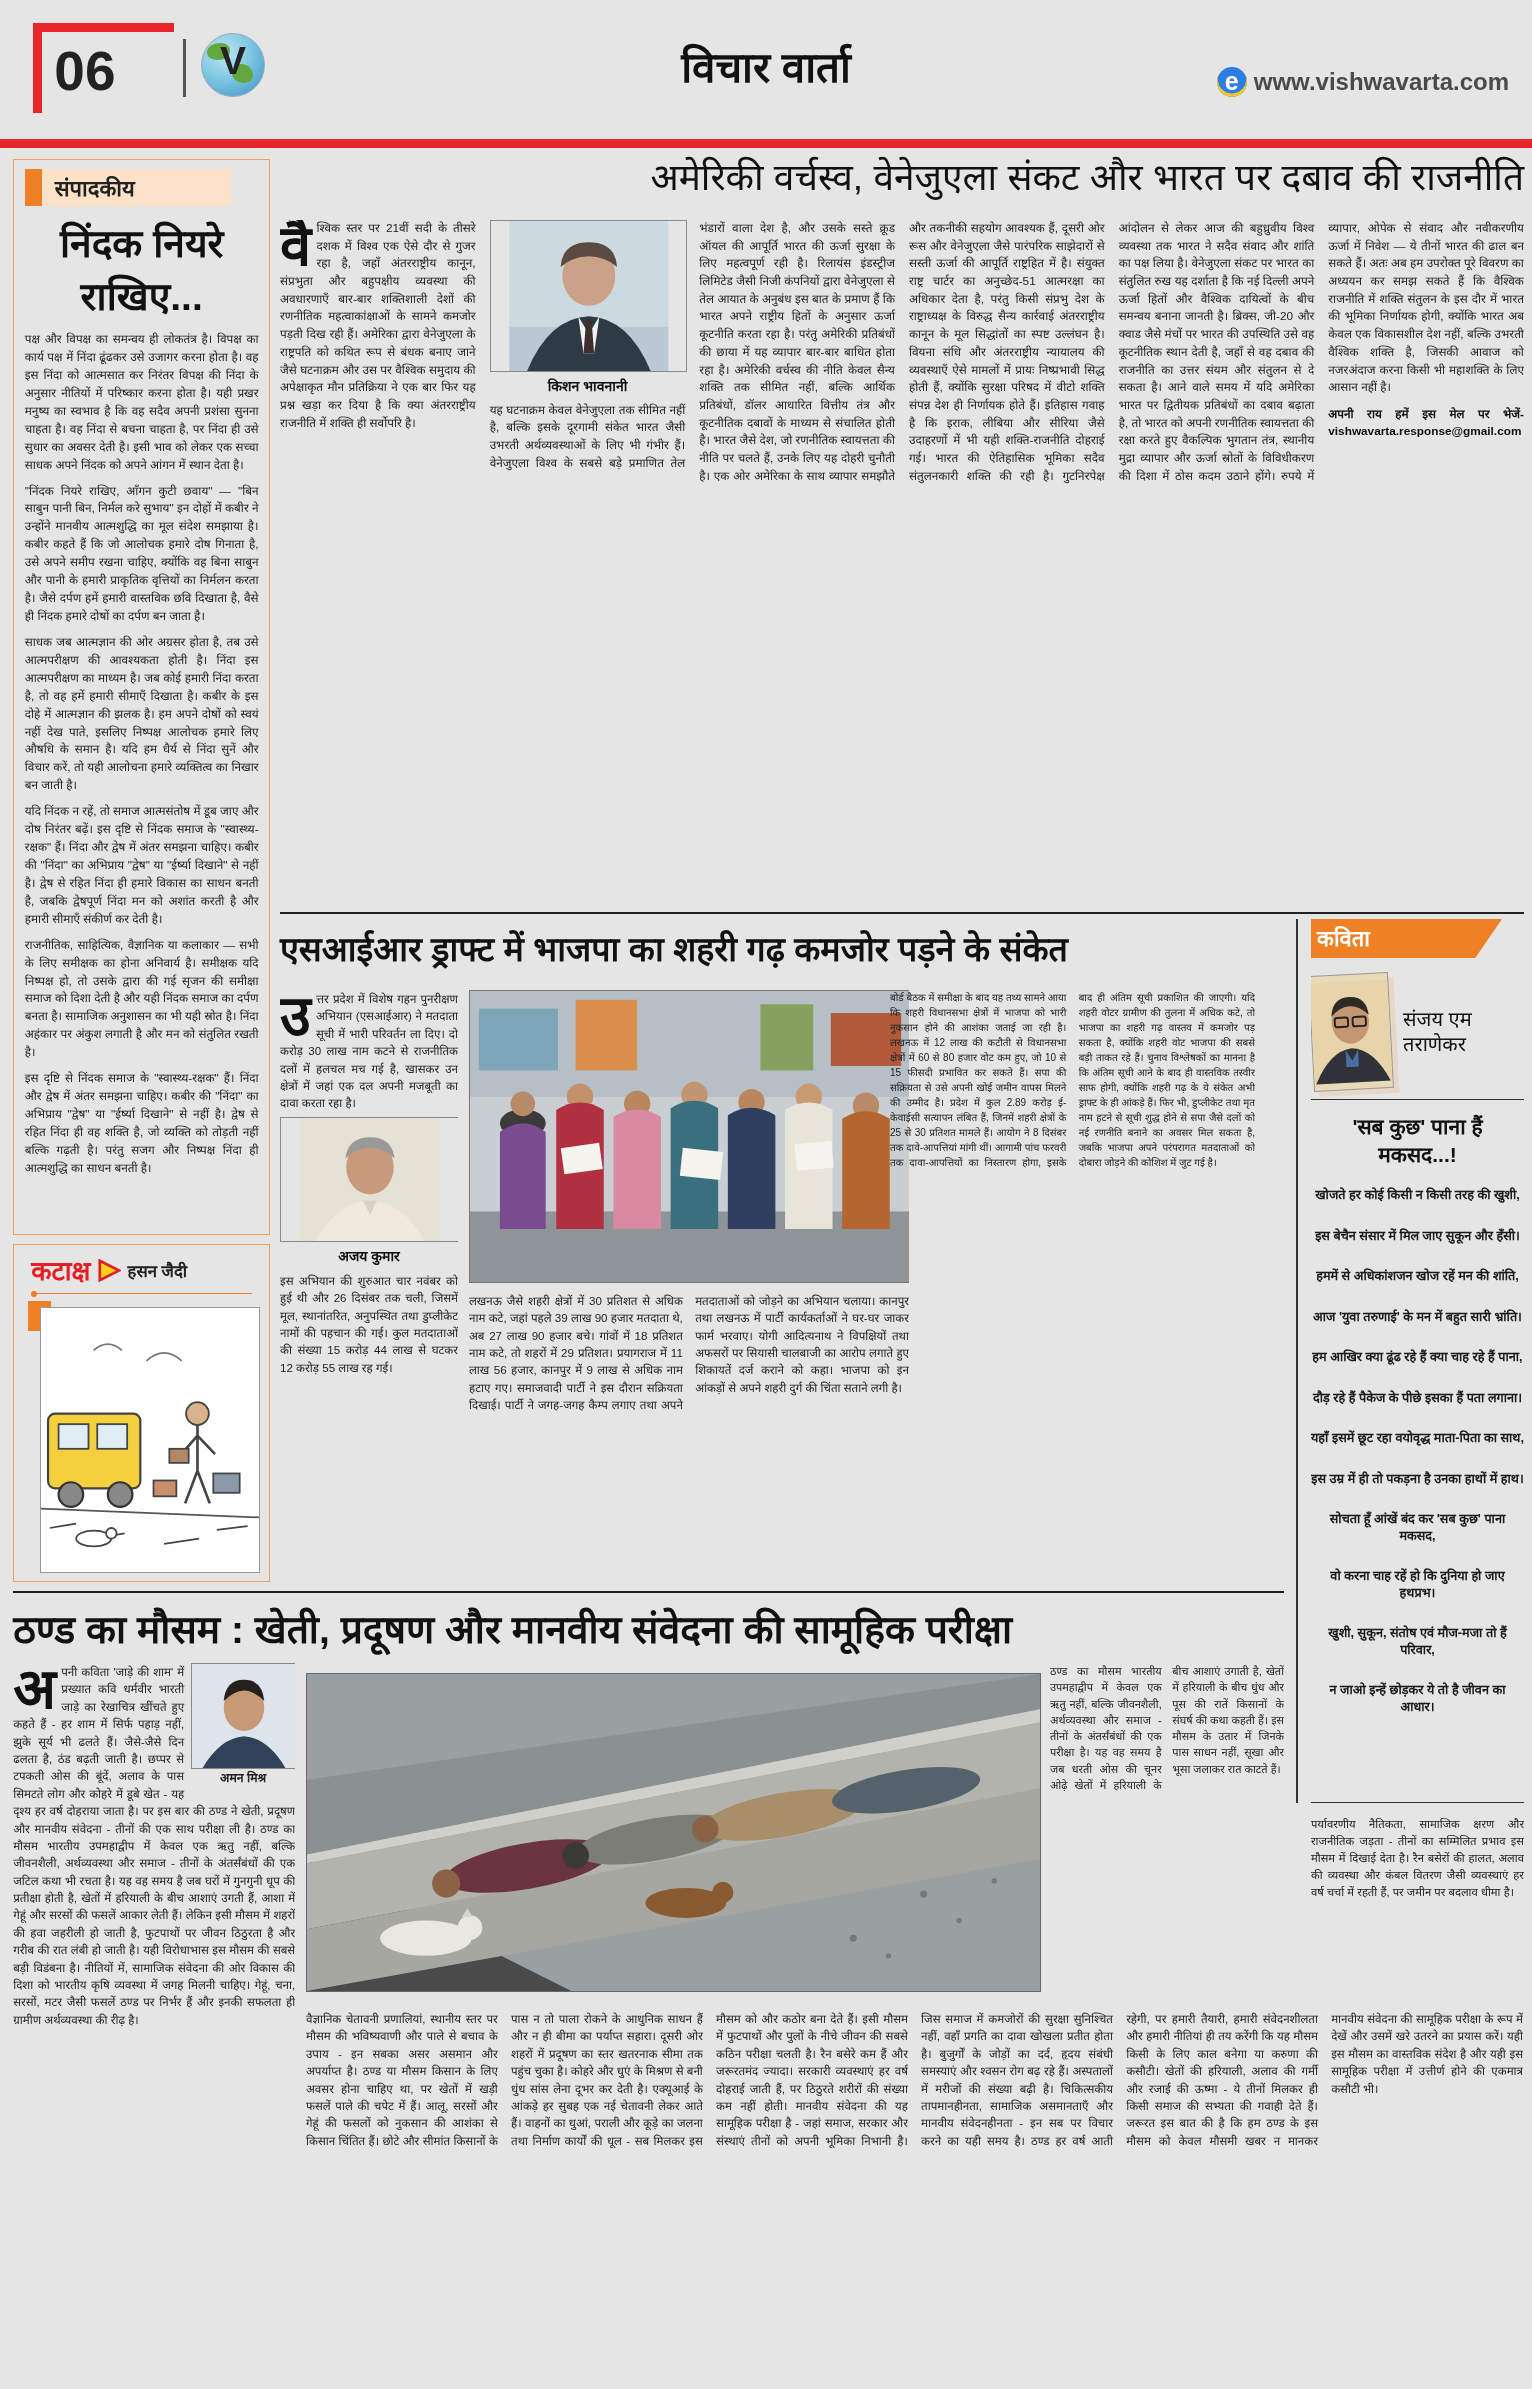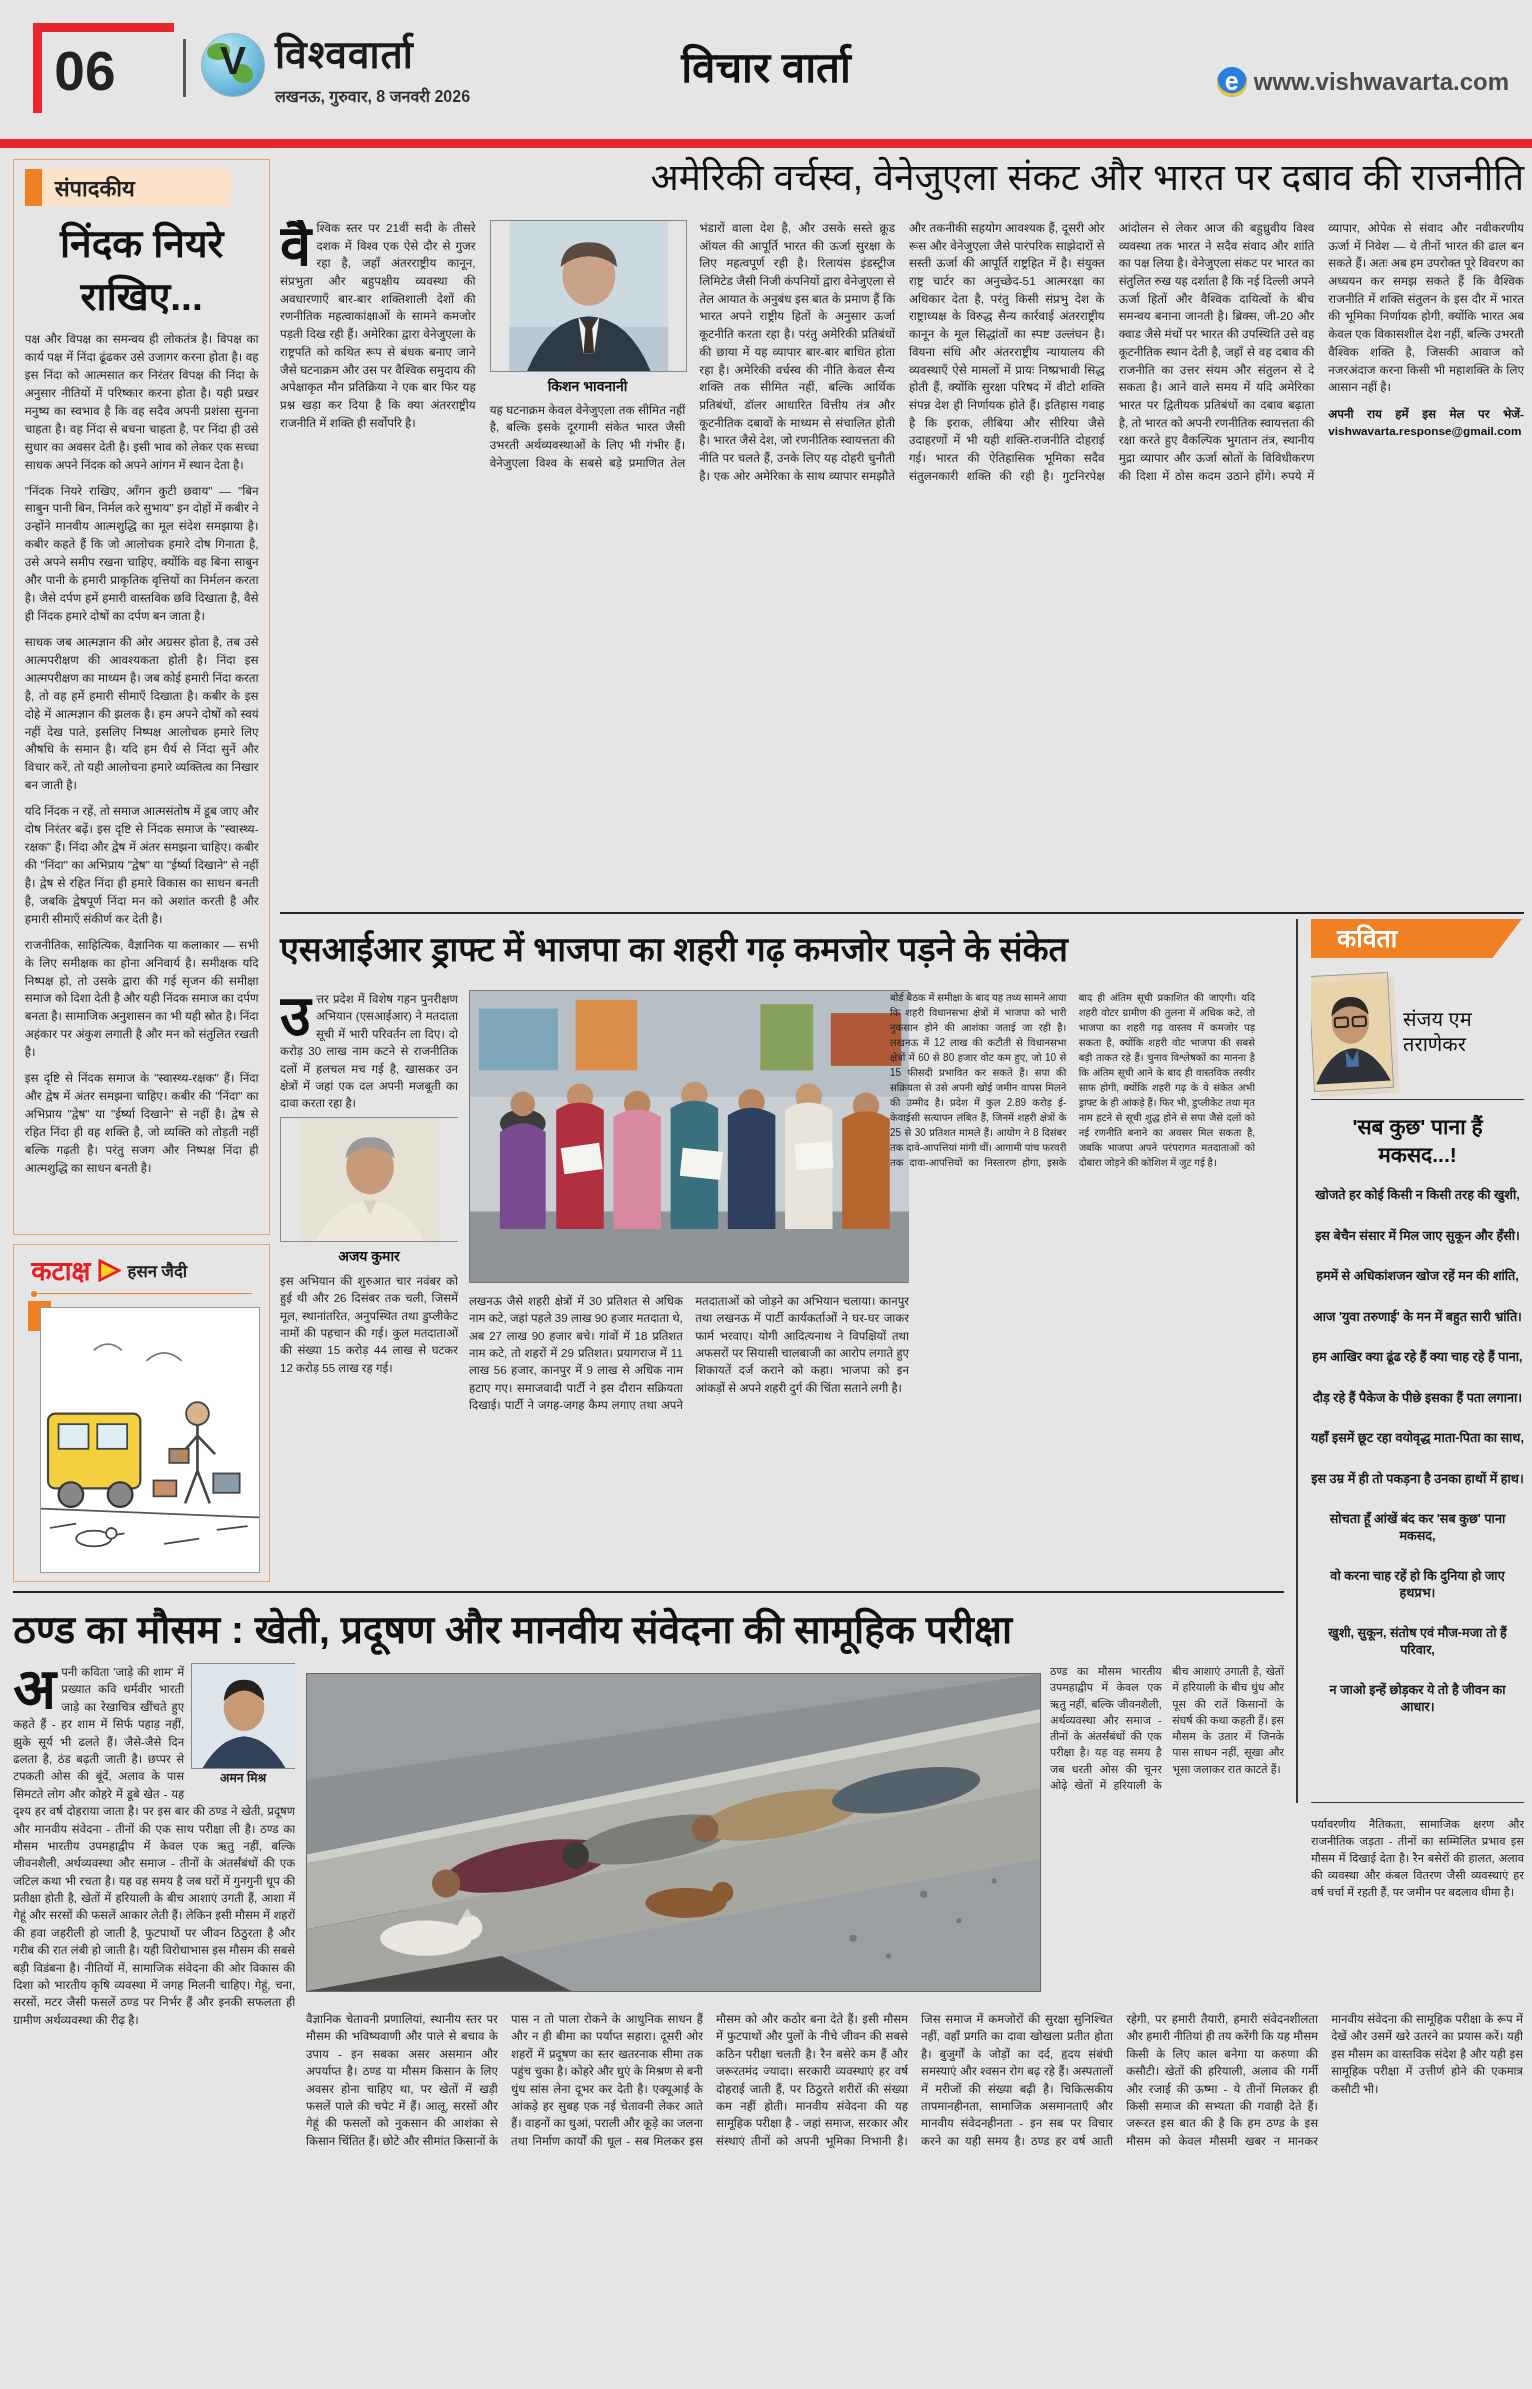--- a/index.html
+++ b/index.html
@@ -56,22 +56,22 @@
   .sa-center{position:absolute;left:469px;top:990px;width:440px;height:588px;overflow:hidden;}
   .sa-center .txt{column-count:2;column-gap:12.3px;font-size:11.6px;line-height:1.5;
                   text-align:justify;margin-top:8.8px;height:280px;overflow:hidden;color:#222;}
   .sa-right{position:absolute;left:890px;top:990px;width:365px;height:588px;column-count:2;
             column-gap:12.3px;font-size:10px;line-height:1.5;text-align:justify;overflow:hidden;color:#222;}
   .street-photo{width:100%;height:291px;border:0.9px solid #777;display:block;}
   
   .poem-vrule{position:absolute;left:1296px;top:919px;width:1.8px;height:884px;background:#333;}
   .poem{position:absolute;left:1311px;top:919px;width:213px;height:884px;border-bottom:1.8px solid #333;
         box-sizing:border-box;overflow:hidden;}
-  .poem-banner{width:185px;height:39px;background:#ef8124;color:#fff;font-size:25px;font-weight:bold;
-               line-height:39px;padding-left:26px;clip-path:polygon(0 0,100% 0,86% 100%,0 100%);}
+  .poem-banner{width:185px;height:39px;background:#ef8124;color:#fff;font-size:22px;font-weight:bold;
+               line-height:39px;padding-left:6px;clip-path:polygon(0 0,100% 0,86% 100%,0 100%);}
   .poem-authwrap{display:flex;align-items:center;gap:12.3px;margin:16px 0 8.8px;}
   .poem-photo{width:88px;height:114px;transform:rotate(-3deg);border:0.9px solid #999;
               box-shadow:5.3px 5.3px 0 #f0a05a33;background:#e8d9b8;}
   .poem-author{font-size:20px;font-weight:normal;color:#111;line-height:1.25;}
   .poem hr{border:none;border-top:1.8px solid #333;margin:5.3px 0 12.3px;}
   .poem-title{text-align:center;font-size:21px;font-weight:bold;color:#111;margin-bottom:19.4px;}
   .poem-line{text-align:center;font-size:12.7px;font-weight:bold;color:#1a1a1a;margin:0 0 24px;line-height:1.3;}
   
   .kataksh{position:absolute;left:13.2px;top:1244px;width:257px;height:338px;
            border:1.8px solid #f0a05a;box-sizing:border-box;padding:7px 17px;}
@@ -108,24 +108,20 @@
   <div class="hdr">
     <div class="pageno-wrap">
       <div class="pageno">06</div>
     </div>
     <div class="hdr-div"></div>
     <div class="logo">
       <div class="land1"></div>
       <div class="land2"></div>
       <div class="vee">V</div>
     </div>
-    <div class="masthead">
-      <div class="mh-name">विश्ववार्ता</div>
-      <div class="mh-date">लखनऊ,  गुरुवार, 8 जनवरी 2026</div>
-    </div>
     <div class="section-title">विचार वार्ता</div>
     <div class="site">
       <div class="ie">e</div>
       <div class="url">www.vishwavarta.com</div>
     </div>
   </div>
   <div class="redbar"></div>
 
   <div class="edit-box">
     <div class="edit-banner">

